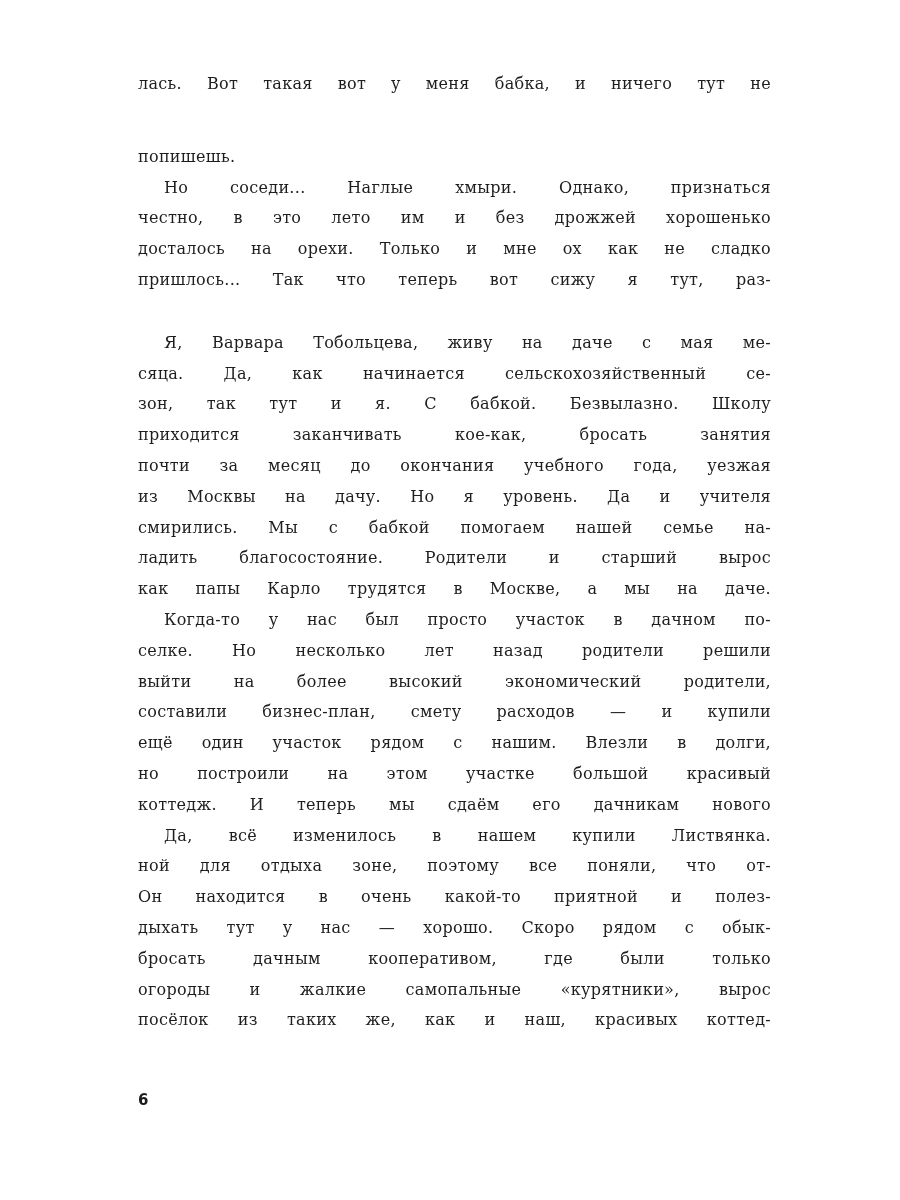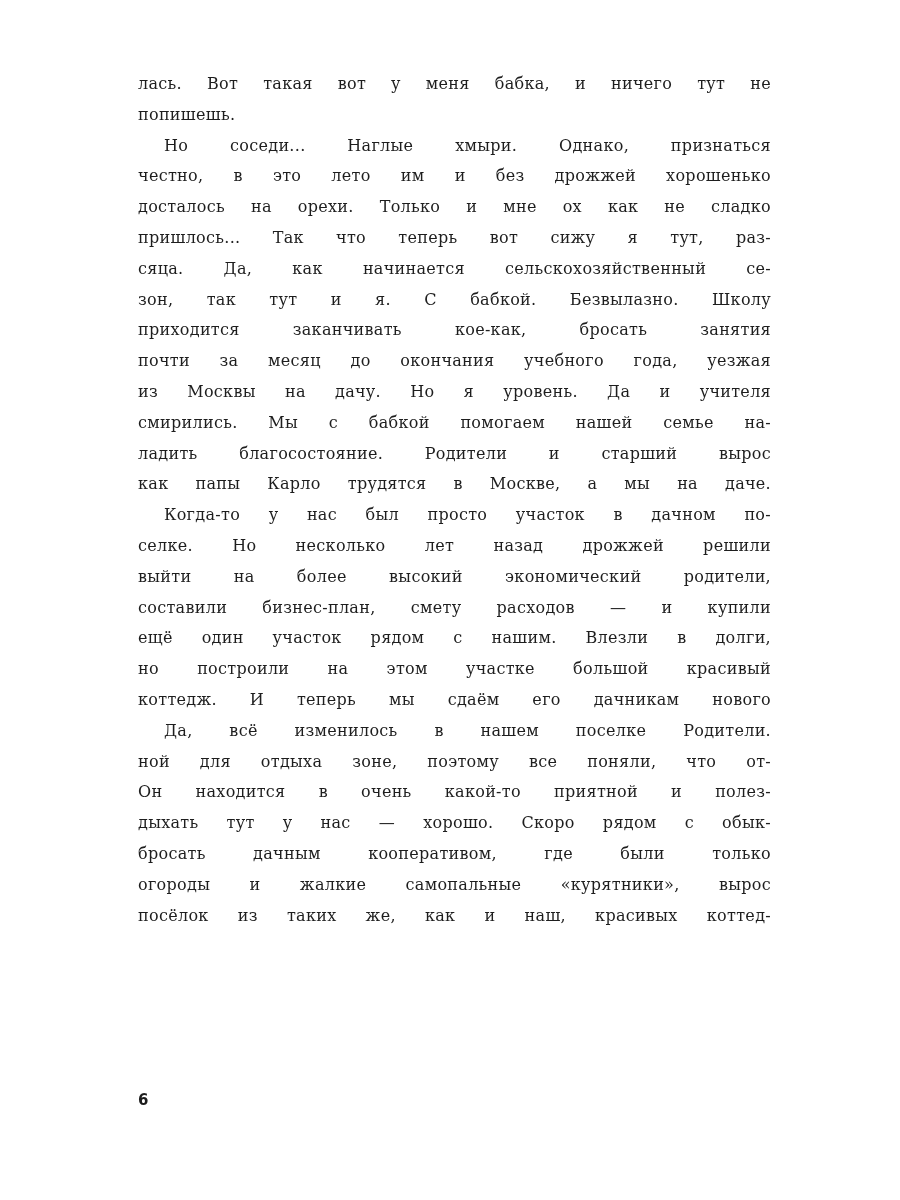--- a/index.html
+++ b/index.html
@@ -29,20 +29,21 @@
     line-height: 30.8px;
     letter-spacing: 0.3px;
   }
   .line {
     text-align: justify;
     text-align-last: justify;
   }
   .line.noj {
     text-align: center;
     text-align-last: left;
+    margin-top: 42px;
   }
   .line.indent {
     text-indent: 26px;
   }
   .line.gap {
     margin-top: 32px;
   }
   .page-number {
     position: absolute;
     left: 138px;
@@ -57,36 +58,37 @@
 <body>
 
 <div class="page">
   <div class="text-block">
       <div class="line">лась. Вот такая вот у меня бабка, и ничего тут не</div>
       <div class="line noj">попишешь.</div>
       <div class="line indent">Но соседи... Наглые хмыри. Однако, признаться</div>
       <div class="line">честно, в это лето им и без дрожжей хорошенько</div>
       <div class="line">досталось на орехи. Только и мне ох как не сладко</div>
       <div class="line">пришлось... Так что теперь вот сижу я тут, раз-</div>
+      <div class="line indent gap">Я, Варвара Тобольцева, живу на даче с мая ме-</div>
       <div class="line">сяца. Да, как начинается сельскохозяйственный се-</div>
       <div class="line">зон, так тут и я. С бабкой. Безвылазно. Школу</div>
       <div class="line">приходится заканчивать кое-как, бросать занятия</div>
       <div class="line">почти за месяц до окончания учебного года, уезжая</div>
       <div class="line">из Москвы на дачу. Но я уровень. Да и учителя</div>
       <div class="line">смирились. Мы с бабкой помогаем нашей семье на-</div>
       <div class="line">ладить благосостояние. Родители и старший вырос</div>
       <div class="line">как папы Карло трудятся в Москве, а мы на даче.</div>
       <div class="line indent">Когда-то у нас был просто участок в дачном по-</div>
-      <div class="line">селке. Но несколько лет назад дрожжей решили</div>
+      <div class="line">селке. Но несколько лет назад родители решили</div>
       <div class="line">выйти на более высокий экономический родители,</div>
       <div class="line">составили бизнес-план, смету расходов — и купили</div>
       <div class="line">ещё один участок рядом с нашим. Влезли в долги,</div>
       <div class="line">но построили на этом участке большой красивый</div>
       <div class="line">коттедж. И теперь мы сдаём его дачникам нового</div>
-      <div class="line indent">Да, всё изменилось в нашем поселке Родители.</div>
+      <div class="line indent">Да, всё изменилось в нашем купили Листвянка.</div>
       <div class="line">ной для отдыха зоне, поэтому все поняли, что от-</div>
       <div class="line">Он находится в очень какой-то приятной и полез-</div>
       <div class="line">дыхать тут у нас — хорошо. Скоро рядом с обык-</div>
       <div class="line">бросать дачным кооперативом, где были только</div>
       <div class="line">огороды и жалкие самопальные «курятники», вырос</div>
       <div class="line">посёлок из таких же, как и наш, красивых коттед-</div>
     </div>
   <div class="page-number">6</div>
 </div>
 

